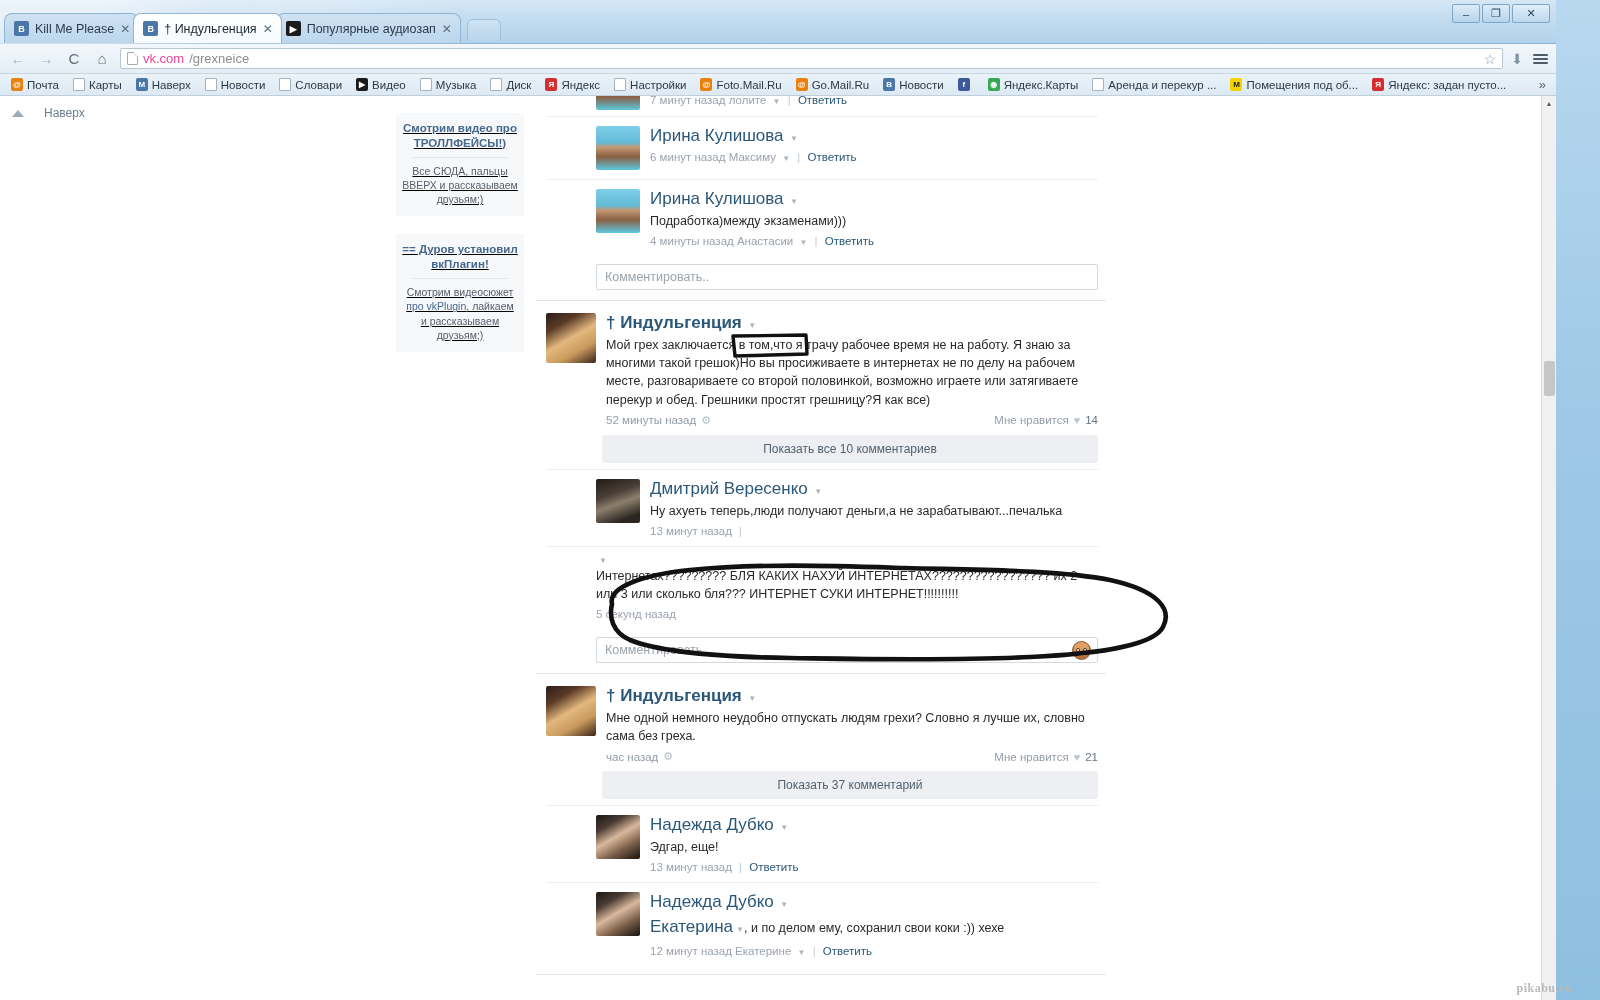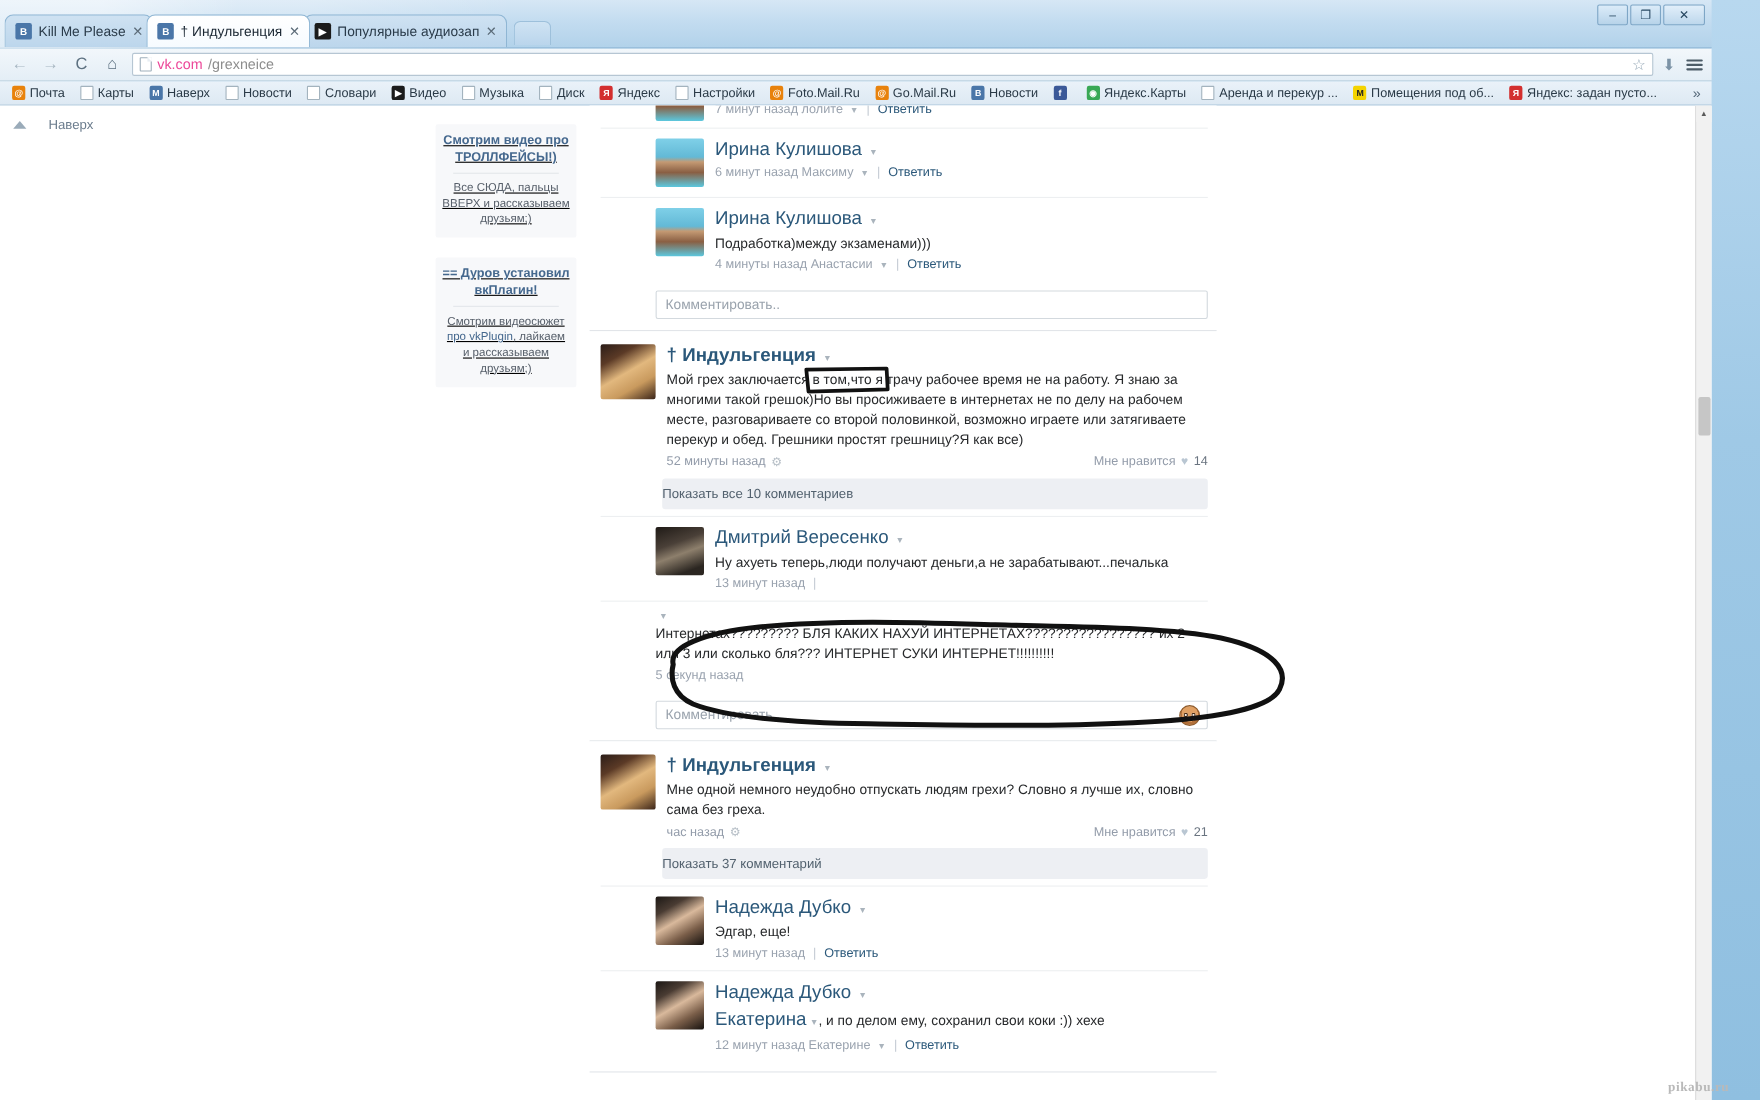--- a/index.html
+++ b/index.html
@@ -186,21 +186,21 @@
   .caret{ color:#aab4bd; font-size:8px; margin-left:3px; }
   .ptext{ color:#27292b; font-size:12.5px; line-height:1.45; margin-top:3px; }
   .meta{ margin-top:5px; color:#939caa; font-size:11.5px; display:flex;align-items:center;gap:5px; }
   .gear{ color:#b8c0c8; font-size:11px; }
   .likes{ margin-left:auto; color:#939caa; font-size:11.5px; display:flex;align-items:center;gap:5px;}
   .heart{ color:#b9c6d2; font-size:11px; }
   .likecount{ color:#6a7480; }
 
   .showall{
     margin:8px 0 0 56px; background:#edeff3; border-radius:3px;
-    text-align:left; padding:7px 0; color:#53626f; font-size:12px;
+    text-align:center; padding:7px 0; color:#53626f; font-size:12px;
   }
   .comments{ margin-top:6px; }
   .cmt{ display:flex; gap:10px; padding:9px 0 9px 50px; border-top:1px solid #edeff1; }
   .cmt:first-child{ border-top:1px solid #edeff1; }
   .cmt-body{ flex:1 1 auto; min-width:0; }
   .cmt-text{ color:#27292b; font-size:12.5px; line-height:1.45; margin-top:3px; }
   .cmt-meta{ color:#9aa3af; font-size:11.5px; margin-top:5px; }
   .cmt-meta a{ color:#2b587a; text-decoration:none; }
   .sep{ color:#c3cad2; margin:0 4px; }
 

